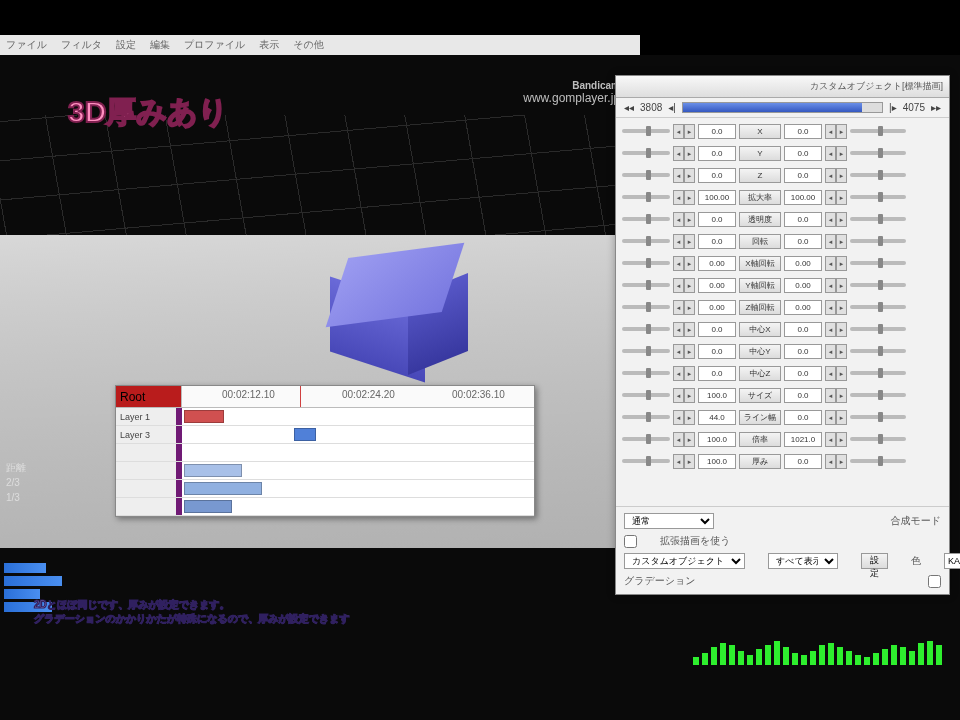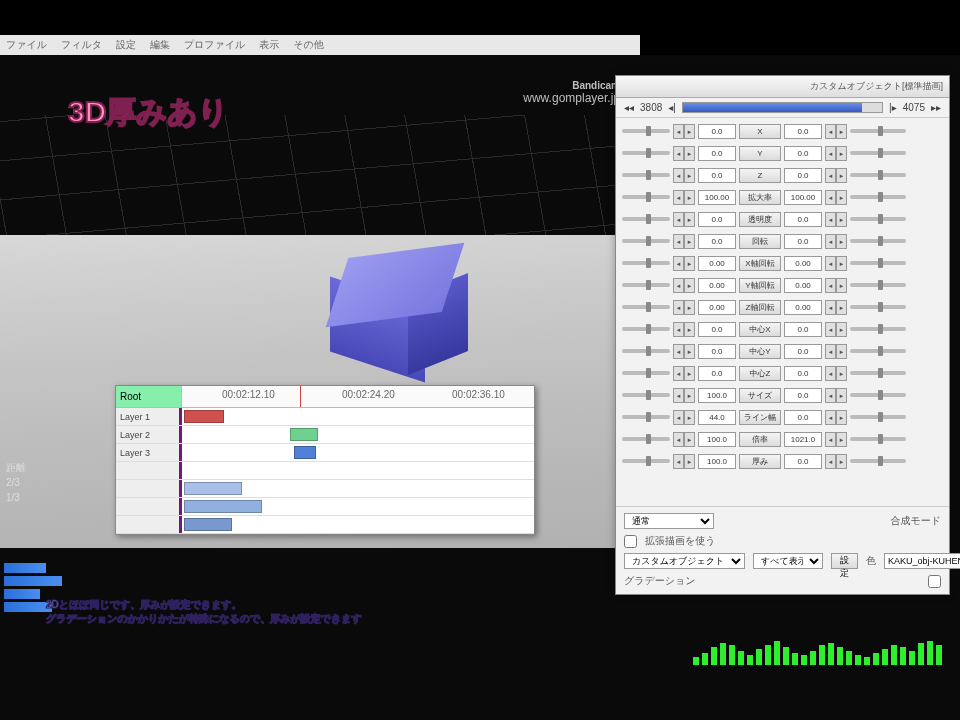--- a/index.html
+++ b/index.html
@@ -11,51 +11,51 @@
 .grid3d::before,.grid3d::after{content:"";position:absolute;inset:0}
 .grid3d::before{background:repeating-linear-gradient(80deg,transparent 0 58px,#2a2a2a 58px 59px)}
 .grid3d::after{background:repeating-linear-gradient(-5deg,transparent 0 38px,#2a2a2a 38px 39px)}
 .cube{position:absolute;left:330px;top:195px;width:130px;height:110px}
 .cube .top{position:absolute;width:110px;height:70px;background:linear-gradient(135deg,#9b9bf0,#7878e0);transform:skewX(-25deg) rotate(-8deg);left:10px;top:0}
 .cube .side{position:absolute;width:95px;height:75px;background:linear-gradient(180deg,#6a6ad8,#4848b8);transform:skewY(18deg);left:0;top:42px}
 .cube .front{position:absolute;width:60px;height:78px;background:linear-gradient(180deg,#5858c8,#3838a0);transform:skewY(-22deg);left:78px;top:35px}
 .watermark{position:absolute;right:340px;top:80px;color:#ddd;font-size:22px;font-weight:bold;opacity:.85;text-align:right}
 .watermark .url{font-size:12px;font-weight:normal}
 .title-overlay{position:absolute;left:68px;top:92px;font-size:30px;font-weight:bold;color:#ff8fc0;-webkit-text-stroke:2px #802050}
-.caption{position:absolute;left:46px;bottom:95px;right:20px;font-size:22px;line-height:1.35;color:#c8b8ff;-webkit-text-stroke:1.2px #302060;font-weight:bold;z-index:50}
+.caption{position:absolute;left:34px;bottom:95px;right:20px;font-size:22px;line-height:1.35;color:#c8b8ff;-webkit-text-stroke:1.2px #302060;font-weight:bold;z-index:50}
 .levels{position:absolute;right:18px;bottom:55px;display:flex;gap:3px;align-items:flex-end;height:28px}
 .levels span{width:6px;background:#2eef2e}
 .timeline{position:absolute;left:115px;top:385px;width:420px;background:#f4f4f4;border:1px solid #888;box-shadow:2px 2px 6px rgba(0,0,0,.4)}
 .tl-title{background:linear-gradient(#f8f8f8,#dedede);height:20px;display:flex;align-items:center;padding:0 6px;border-bottom:1px solid #aaa;color:#444;font-size:9px}
 .tl-head{display:flex;height:22px;border-bottom:1px solid #bbb}
-.tl-head .root{width:66px;background:#86efac;border-right:1px solid #bbb;display:flex;align-items:center;padding-left:4px;font-size:10px}
+.tl-head .root{width:66px;background:#b91c1c;border-right:1px solid #bbb;display:flex;align-items:center;padding-left:4px;font-size:12px}
 .tl-head .ruler{flex:1;background:#fafafa;position:relative;font-size:8px;color:#666}
 .tl-head .ruler span{position:absolute;top:3px}
 .tl-row{display:flex;height:18px;border-bottom:1px solid #ddd}
-.tl-row .lab{width:66px;background:#eee;border-right:3px solid #701a75;display:flex;align-items:center;padding-left:4px;font-size:9px;color:#444}
+.tl-row .lab{width:66px;background:#eee;border-right:6px solid #701a75;display:flex;align-items:center;padding-left:4px;font-size:9px;color:#444}
 .tl-row .track{flex:1;background:#fff;position:relative}
 .clip{position:absolute;top:2px;height:13px;border:1px solid rgba(0,0,0,.25)}
 .cursor-line{position:absolute;left:118px;top:0;bottom:0;width:1px;background:#d04040}
 .props{position:absolute;right:10px;top:75px;width:335px;height:520px;background:#f2f2f2;border:1px solid #888;box-shadow:0 0 8px rgba(0,0,0,.3);display:flex;flex-direction:column}
 .props-title{height:22px;background:linear-gradient(#f8f8f8,#dedede);border-bottom:1px solid #aaa;display:flex;align-items:center;padding:0 6px;color:#555;font-size:9px;justify-content:flex-end}
 .seek{display:flex;align-items:center;gap:6px;padding:4px 8px;border-bottom:1px solid #ccc;font-size:9px;color:#444}
 .seek .bar{flex:1;height:11px;background:#ddd;position:relative;border:1px solid #999}
 .seek .bar::after{content:"";position:absolute;left:0;top:0;bottom:0;width:90%;background:linear-gradient(#6a8fe8,#3558c0)}
 .obj-head{padding:3px 8px;font-size:9px;color:#555;text-align:right;border-bottom:1px solid #ccc}
 .param-list{flex:1;overflow:hidden;padding:2px 0}
 .param{display:flex;align-items:center;height:22px;padding:0 6px;gap:3px}
 .param .mini{width:48px;height:4px;background:#bbb;position:relative;border-radius:2px}
 .param .mini::after{content:"";position:absolute;left:50%;top:-3px;width:5px;height:10px;background:#888;border-radius:1px}
 .param .mini.r{width:56px}
 .param .step{display:flex}
 .param .step button{width:11px;height:15px;background:#e0e0e0;border:1px solid #999;font-size:7px;line-height:1;color:#555;cursor:pointer}
 .param .val{width:38px;height:15px;background:#fff;border:1px solid #999;font-size:8px;text-align:center;line-height:13px;color:#333}
 .param .name{width:42px;height:15px;background:linear-gradient(#f4f4f4,#dcdcdc);border:1px solid #999;font-size:8px;text-align:center;line-height:13px;color:#333}
 .bottom-ctrl{padding:6px 8px;border-top:1px solid #ccc;display:flex;flex-direction:column;gap:5px;font-size:9px;color:#555}
-.bottom-ctrl .row{display:flex;align-items:center;gap:8px}
+.bottom-ctrl .row{display:flex;align-items:center;gap:23px}
 .bottom-ctrl select,.bottom-ctrl input[type=text]{height:16px;border:1px solid #999;background:#fff;font-size:9px;padding:0 3px}
 .bottom-ctrl button{height:16px;padding:0 8px;background:linear-gradient(#f4f4f4,#dcdcdc);border:1px solid #999;font-size:9px}
 .left-stats{position:absolute;left:6px;top:460px;color:#ddd;font-size:11px;line-height:1.5}
 .left-bars{position:absolute;left:4px;bottom:108px;display:flex;flex-direction:column;gap:3px}
 .left-bars span{height:10px;background:linear-gradient(90deg,#2a6fd8,#4a8ff0)}
 </style>
 </head>
 <body>
 
 <div class="menubar">
@@ -105,26 +105,20 @@
       <span style="left:160px">00:02:24.20</span>
       <span style="left:270px">00:02:36.10</span>
       <div class="cursor-line"></div>
     </div>
   </div>
   <div id="tl-rows">
       <div class="tl-row">
         <div class="lab">Layer 1</div>
         <div class="track">
           <div class="clip" style="left: 2px; width: 40px; background: rgb(208, 80, 80);"></div>
-        </div>
-      </div>
-      <div class="tl-row">
-        <div class="lab">Layer 2</div>
-        <div class="track">
-          <div class="clip" style="left: 108px; width: 28px; background: rgb(111, 208, 144);"></div>
         </div>
       </div>
       <div class="tl-row">
         <div class="lab">Layer 3</div>
         <div class="track">
           <div class="clip" style="left: 112px; width: 22px; background: rgb(80, 128, 216);"></div>
         </div>
       </div>
       <div class="tl-row">
         <div class="lab"></div>

